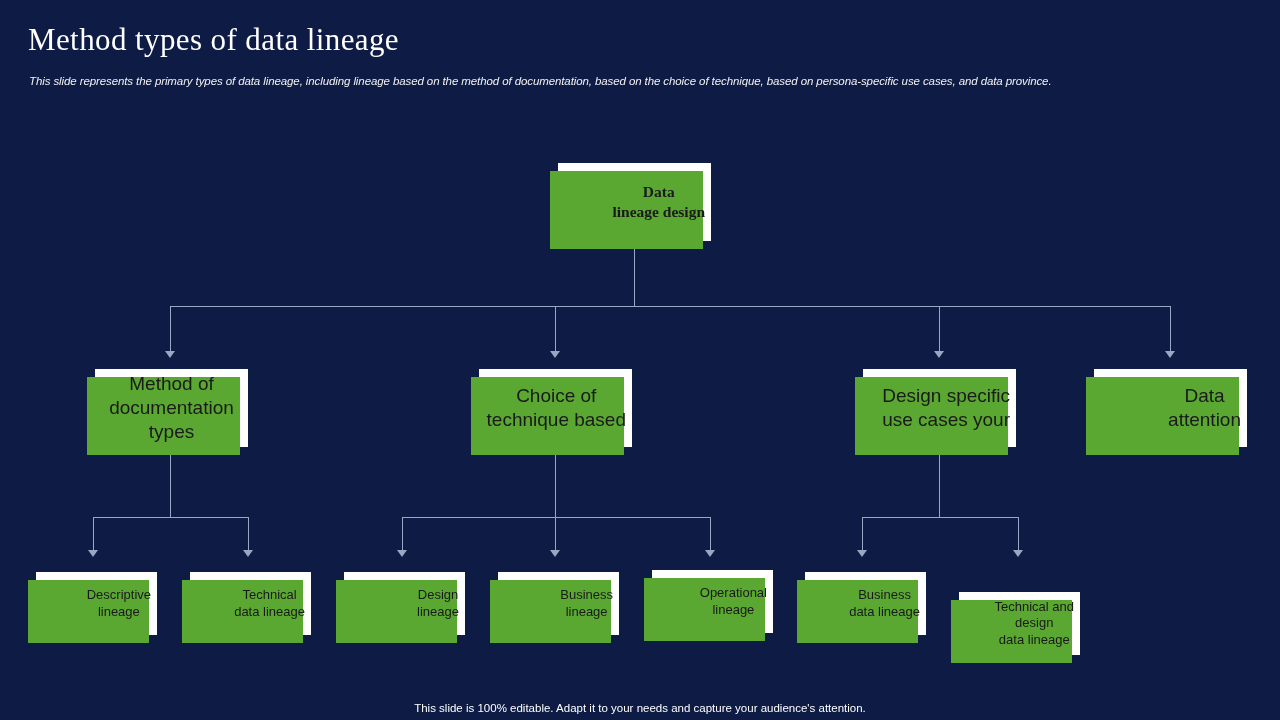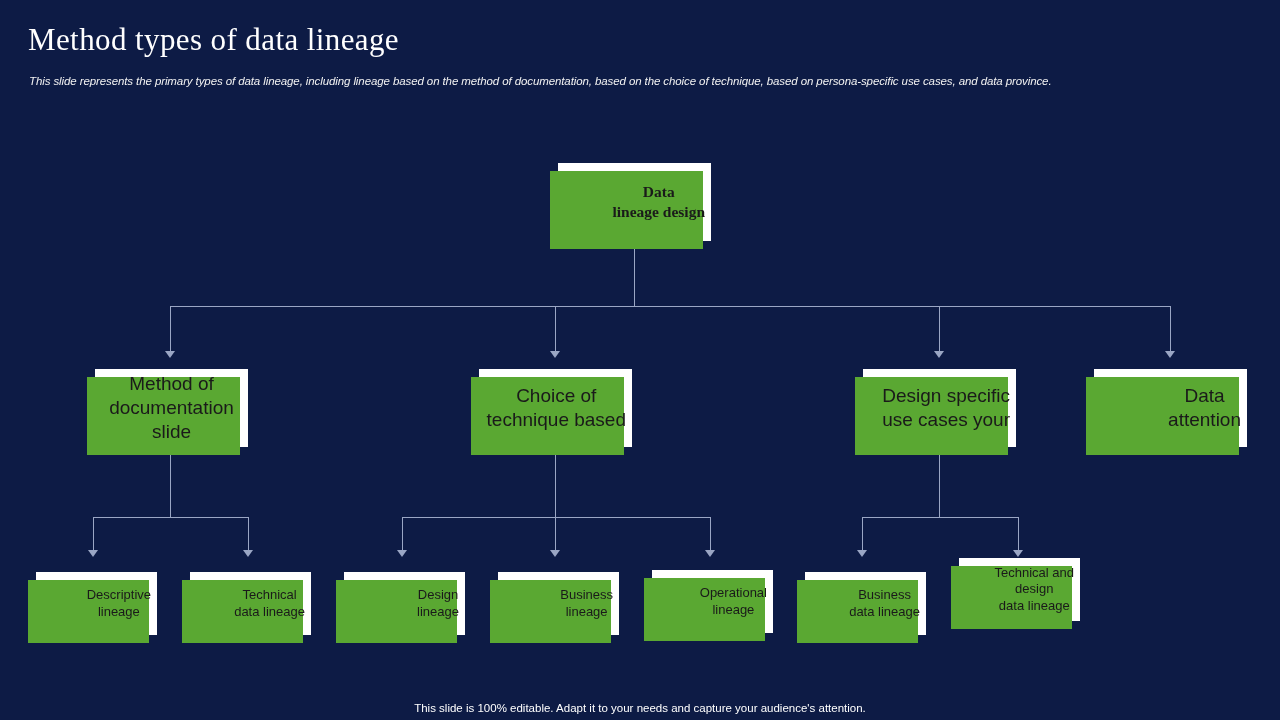--- a/index.html
+++ b/index.html
@@ -155,21 +155,21 @@
   <div class="node root" style="left:558px; top:163px; width:153px; height:78px;">
     <div class="txt">
       <div>Data</div>
       <div>lineage design</div>
     </div>
   </div>
 
   <div class="node lvl2" style="left:95px; top:369px; width:153px; height:78px;">
     <div class="txt">
       <div>Method of</div>
-      <div>documentation slide</div>
+      <div>documentation types</div>
     </div>
   </div>
 
   <div class="node lvl2" style="left:479px; top:369px; width:153px; height:78px;">
     <div class="txt">
       <div>Choice of</div>
       <div>technique based</div>
     </div>
   </div>
 
@@ -222,21 +222,21 @@
     </div>
   </div>
 
   <div class="node lvl3" style="left:805px; top:572px; width:121px; height:63px;">
     <div class="txt">
       <div>Business</div>
       <div>data lineage</div>
     </div>
   </div>
 
-  <div class="node lvl3" style="left:959px; top:558px; width:121px; height:63px;">
+  <div class="node lvl3" style="left:959px; top:592px; width:121px; height:63px;">
     <div class="txt">
       <div>Technical and</div>
       <div>design</div>
       <div>data lineage</div>
     </div>
   </div>
 
   <div class="footer">This slide is 100% editable. Adapt it to your needs and capture your audience's attention.</div>
 </div>
 

